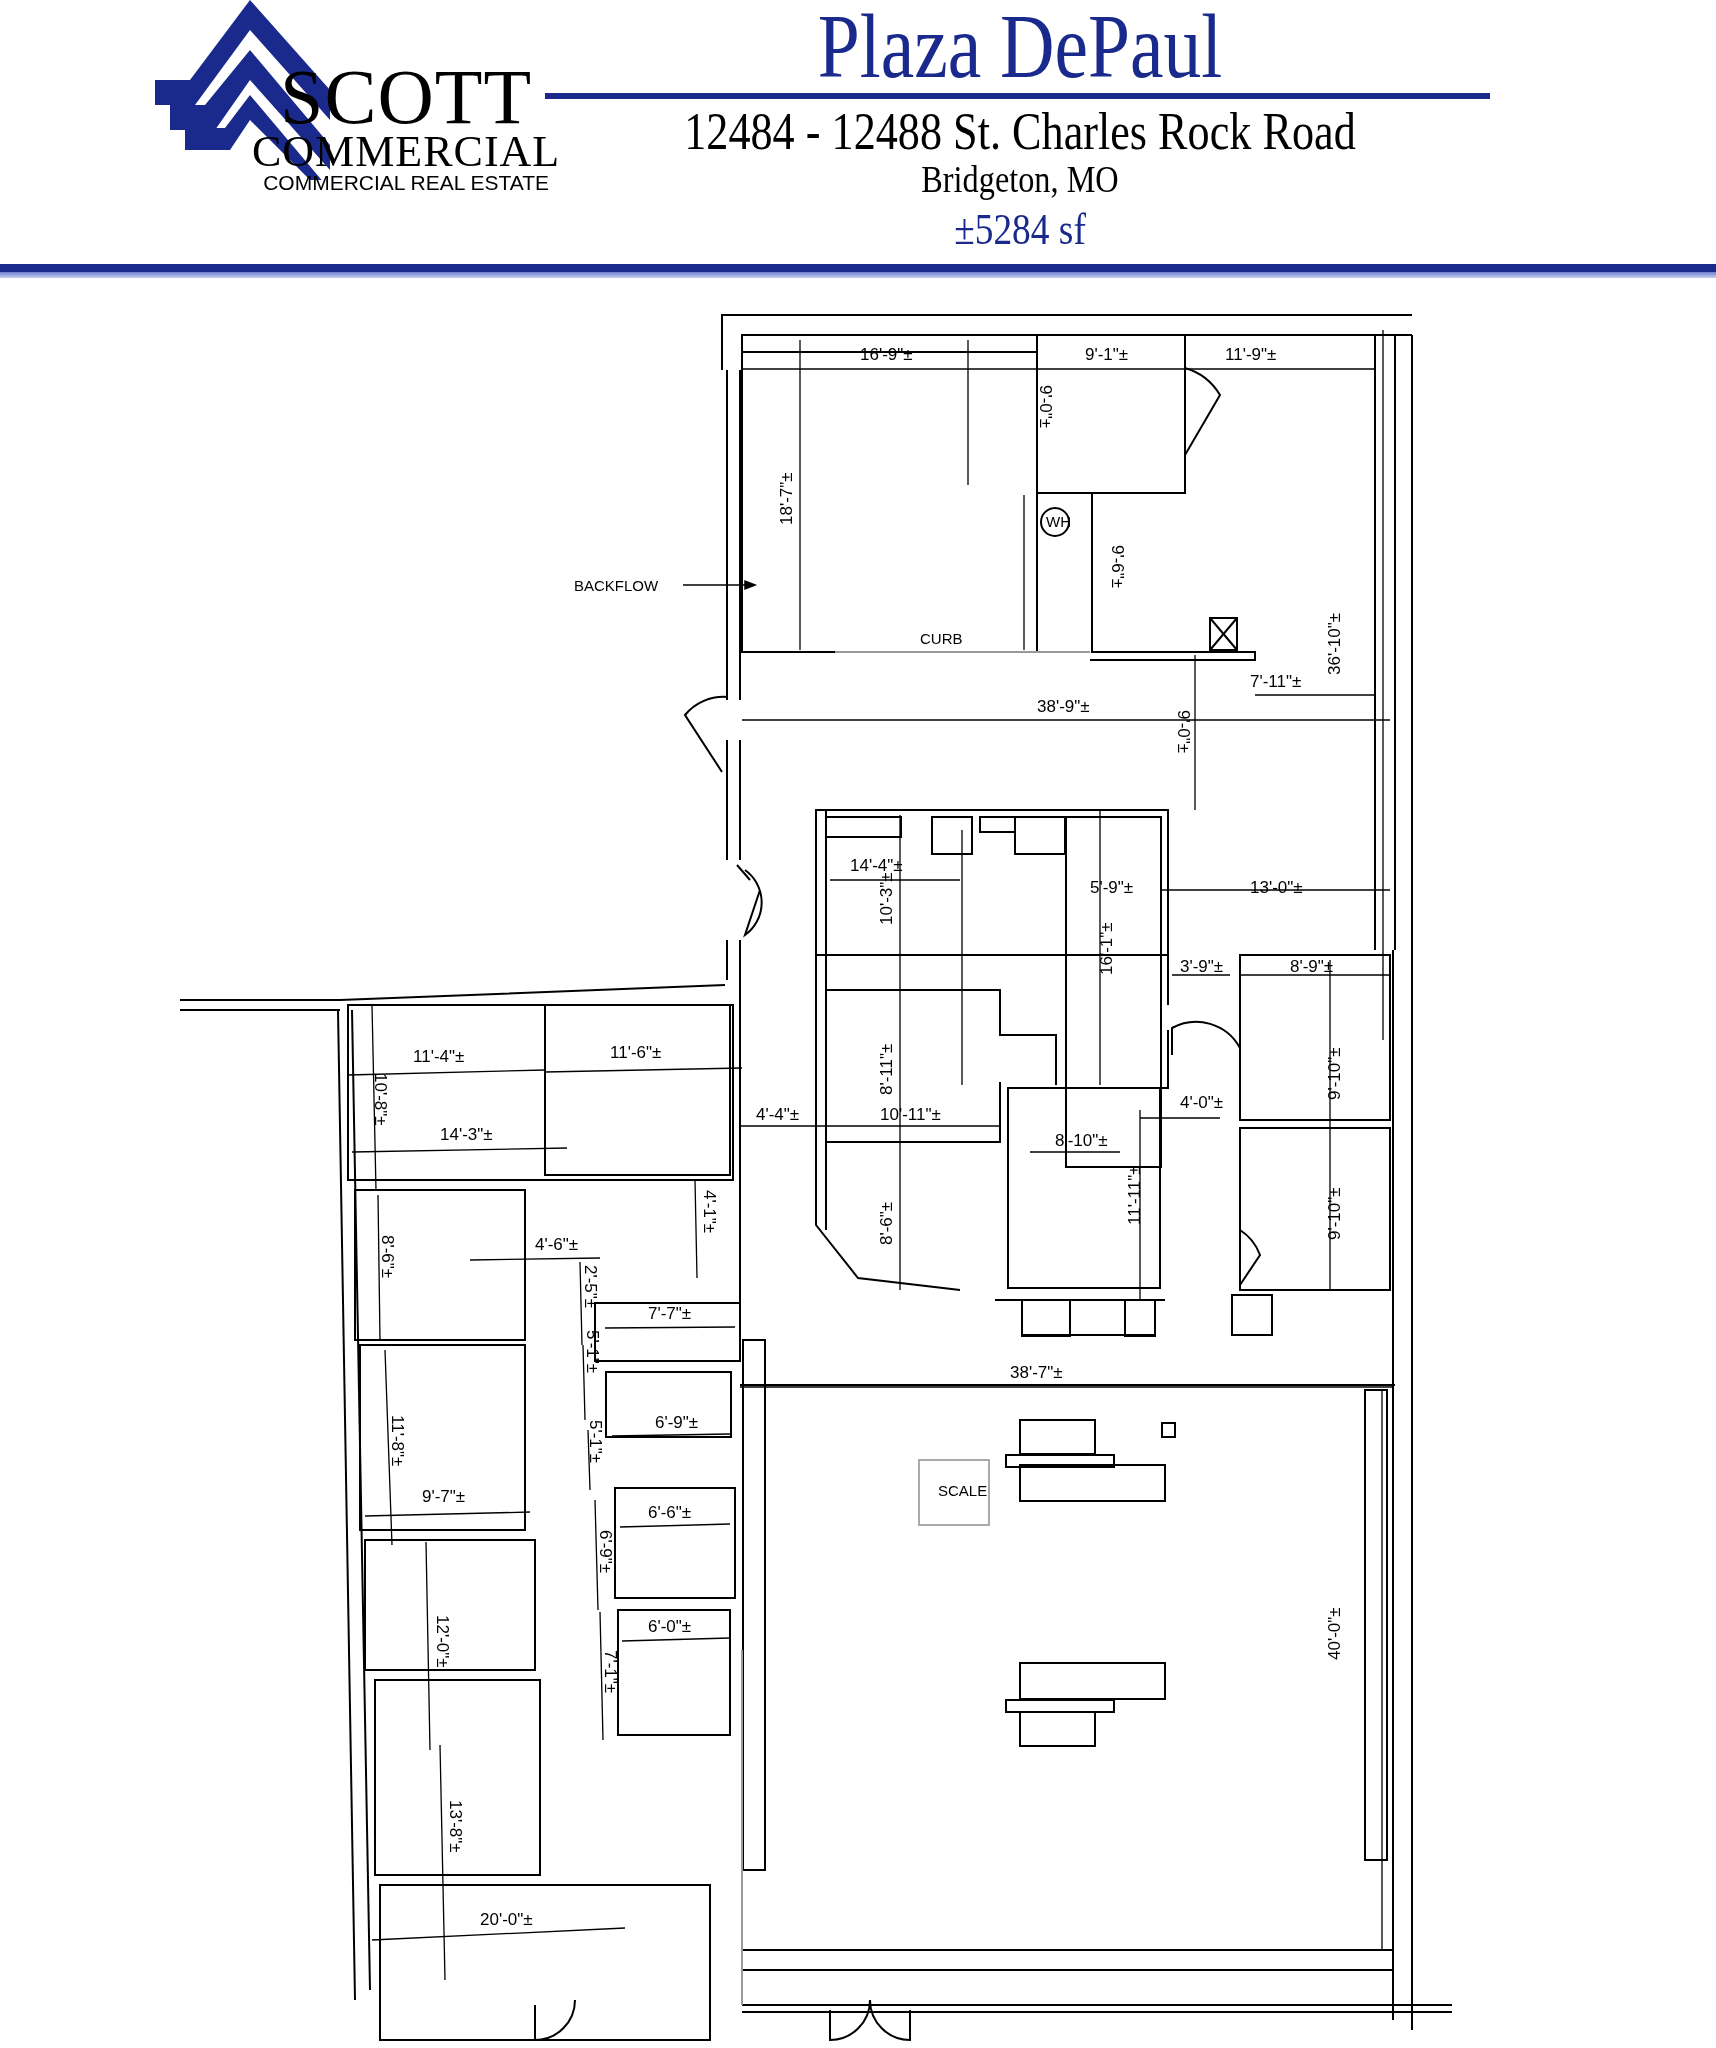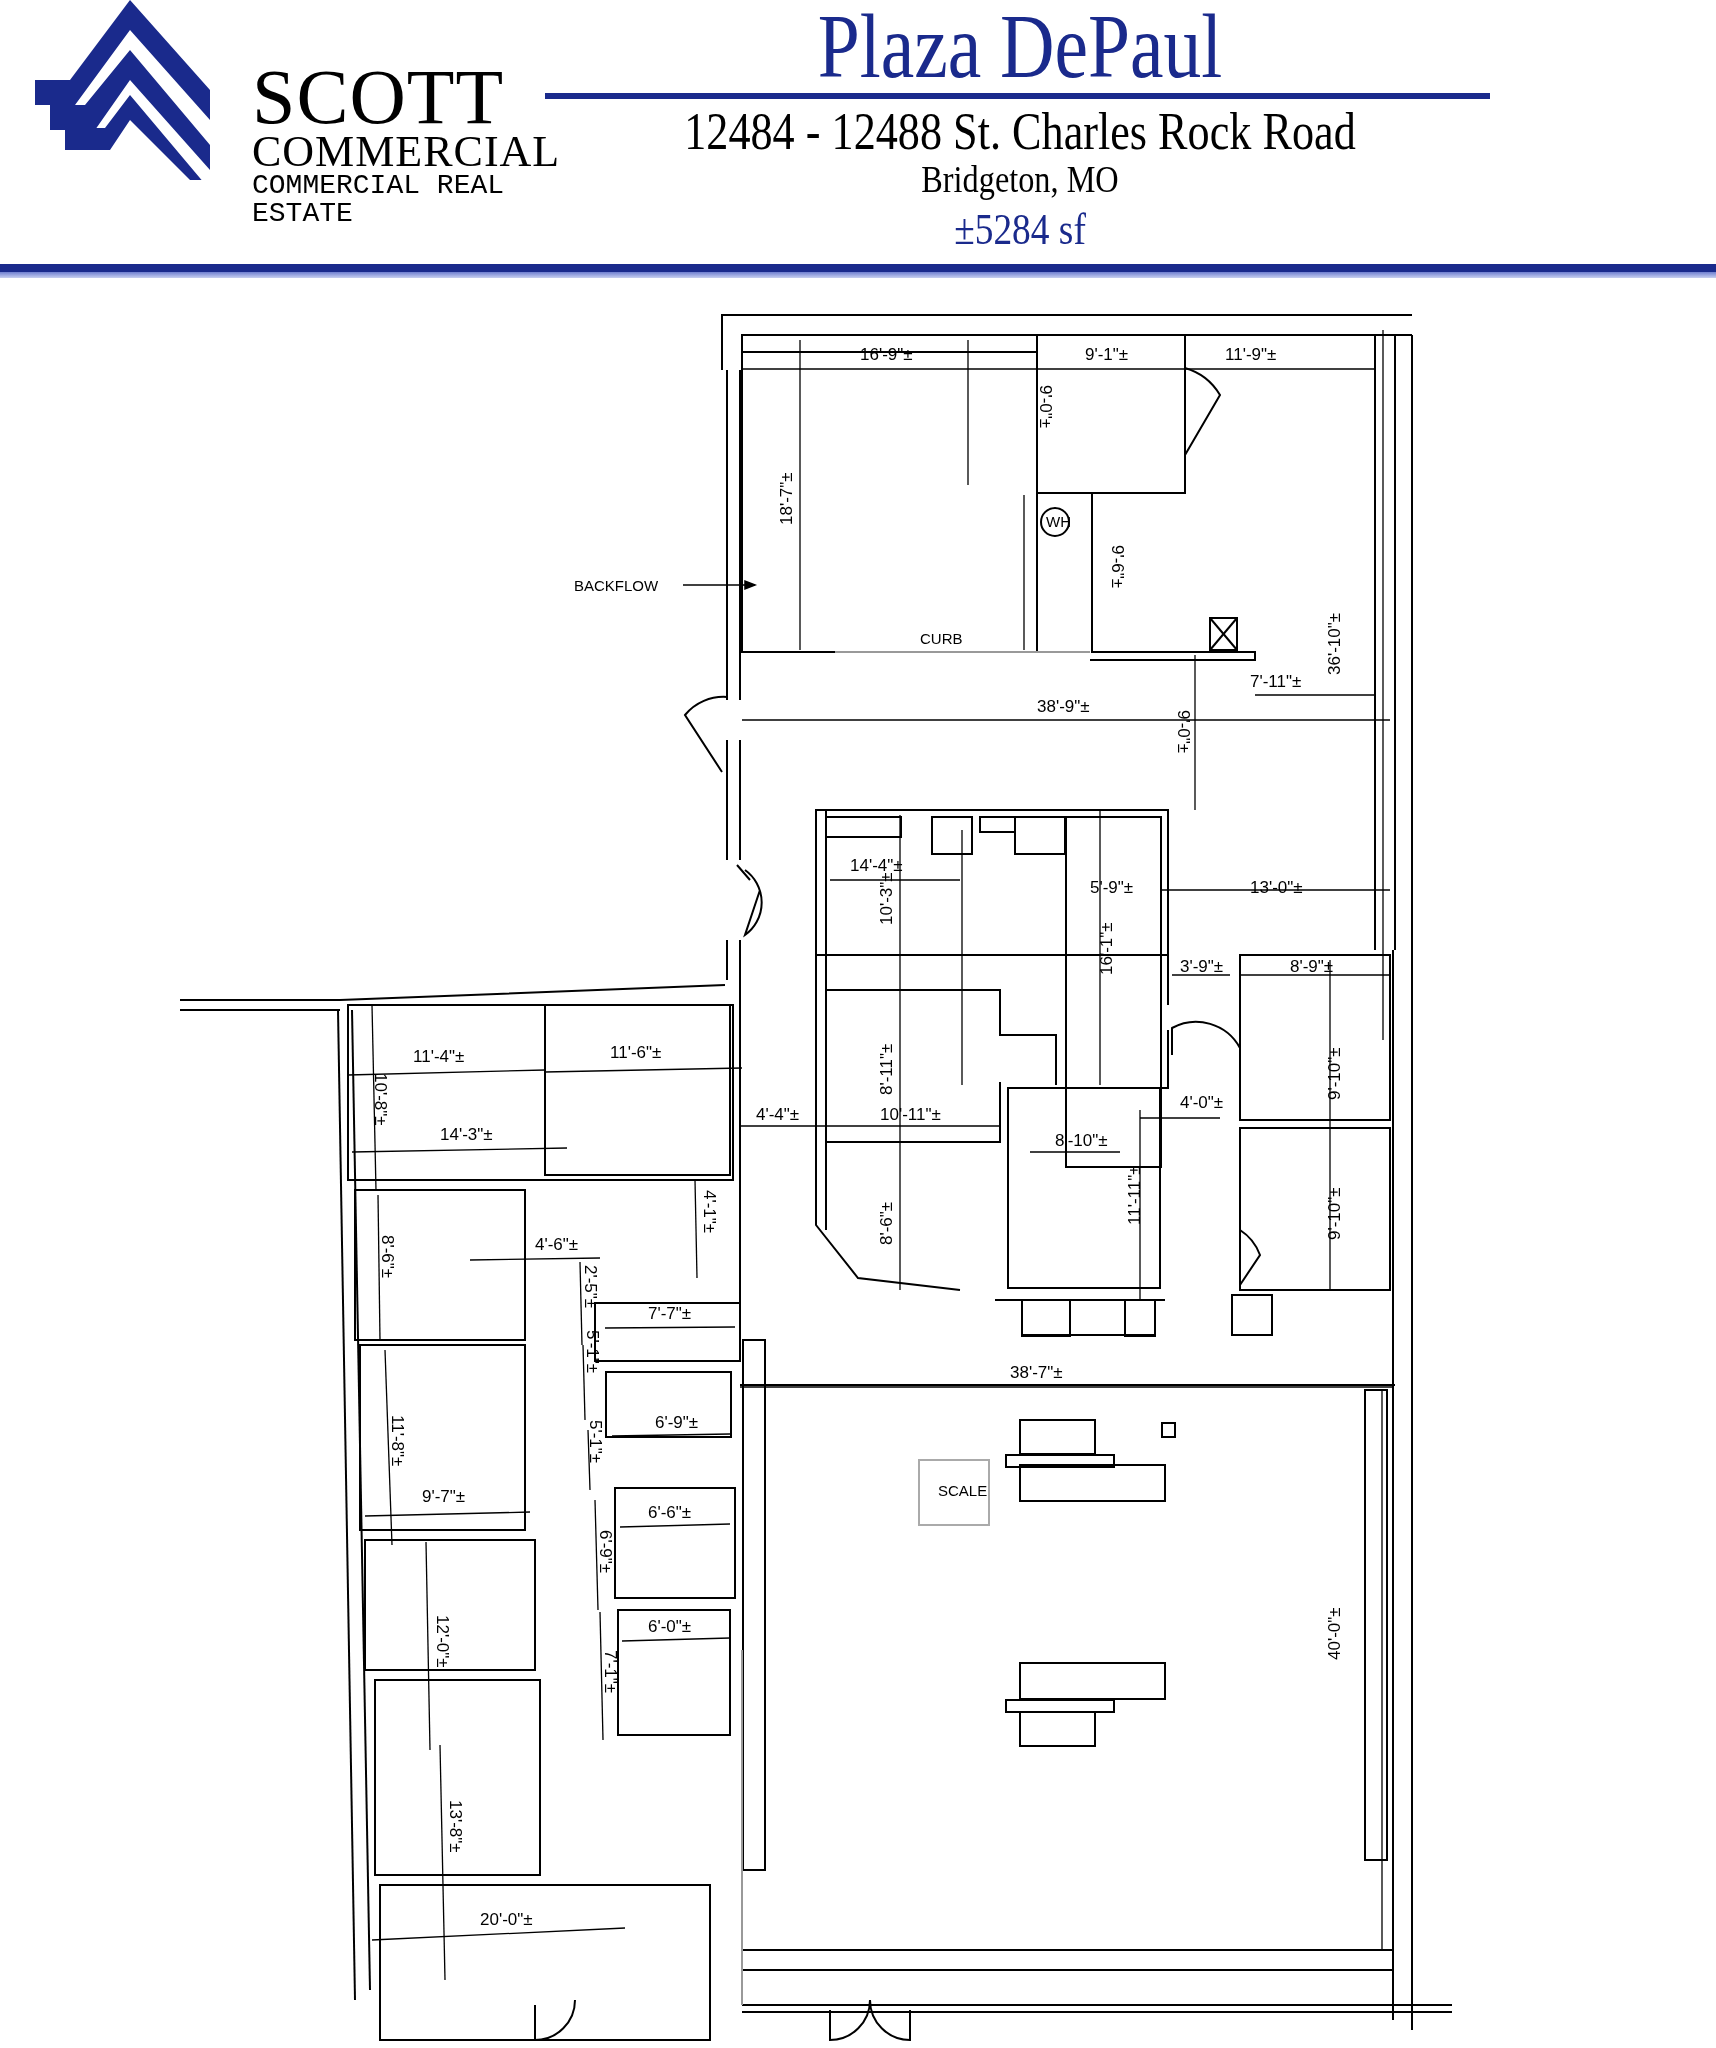--- a/index.html
+++ b/index.html
@@ -1,22 +1,22 @@
 <!DOCTYPE html>
 <html><head>
 <meta charset="utf-8">
 <style>
   html,body{margin:0;padding:0;background:#fff;}
   body{width:1716px;height:2048px;position:relative;overflow:hidden;font-family:"Liberation Serif",serif;}
   .header{position:absolute;left:0;top:0;width:1716px;height:280px;}
-  .logo{position:absolute;left:30px;top:0;width:470px;height:180px;}
+  .logo{position:absolute;left:30px;top:0;width:470px;height:180px;text-align:center;}
   .logo-text{position:absolute;left:222px;top:58px;color:#000;line-height:1;}
   .logo-scott{font-family:"Liberation Serif",serif;font-size:78px;letter-spacing:1px;display:block;}
   .logo-props{font-family:"Liberation Serif",serif;font-size:44px;letter-spacing:1px;display:block;margin-top:-6px;}
-  .logo-cre{font-family:Liberation Mono, monospace;font-size:28px;display:block;margin-top:-2px;}
+  .logo-cre{font-family:Liberation Sans, sans-serif;font-size:21px;display:block;margin-top:-2px;}
   .title{position:absolute;left:545px;top:0;width:950px;text-align:center;color:#1a2a8c;font-family:"Liberation Serif",serif;font-size:92px;line-height:1;transform:scaleX(0.82);transform-origin:center top;}
   .title-rule{position:absolute;left:545px;top:93px;width:945px;height:6px;background:#1a2a8c;}
   .address{position:absolute;left:545px;top:106px;width:950px;text-align:center;font-size:52px;line-height:1;color:#000;transform:scaleX(0.85);transform-origin:center top;}
   .city{position:absolute;left:545px;top:160px;width:950px;text-align:center;font-size:38px;line-height:1;color:#000;transform:scaleX(0.85);transform-origin:center top;}
   .area{position:absolute;left:545px;top:208px;width:950px;text-align:center;font-size:44px;line-height:1;color:#1a2a8c;transform:scaleX(0.85);transform-origin:center top;}
   .bottom-rule{position:absolute;left:0;top:264px;width:1716px;height:8px;background:#1a2a8c;}
   .bottom-rule2{position:absolute;left:0;top:272px;width:1716px;height:6px;background:linear-gradient(#6f7fd0,#c8d0f0);}
   .plan{position:absolute;left:0;top:0;}
   .dim{font-family:"Liberation Sans",sans-serif;font-size:17px;fill:#000;}
   .lbl{font-family:"Liberation Sans",sans-serif;font-size:15px;fill:#000;}

